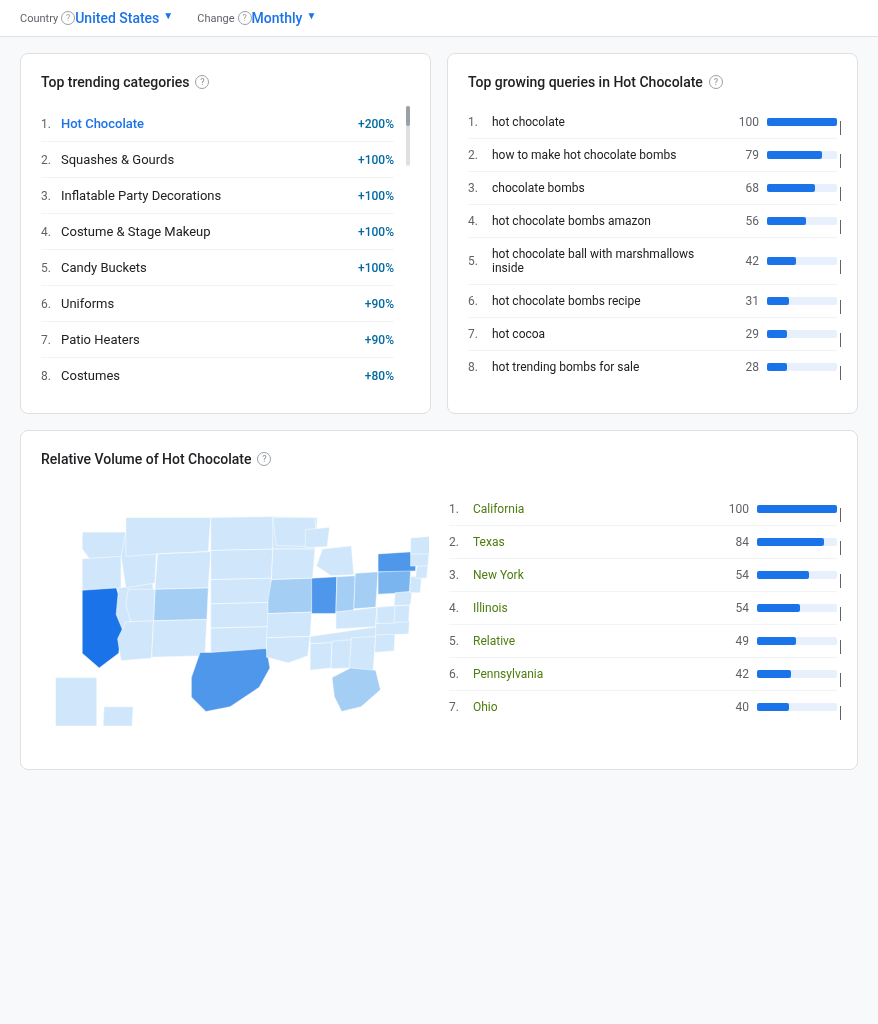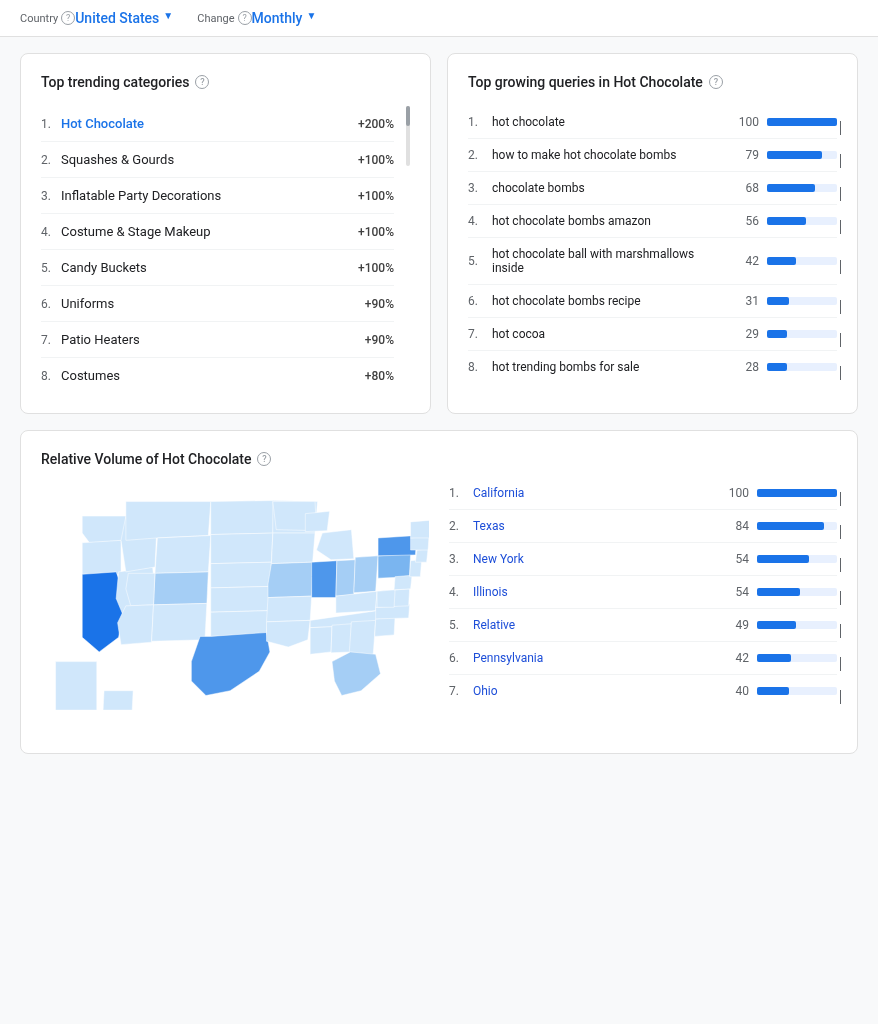--- a/index.html
+++ b/index.html
@@ -99,21 +99,21 @@
       flex: 1;
       font-size: 13px;
       color: #202124;
     }
     .item-name.highlighted {
       color: #1a73e8;
       font-weight: 500;
     }
     .item-change {
       font-size: 12px;
-      color: #404040;
+      color: #0369a1;
       font-weight: 500;
     }
     .scroll-indicator {
       width: 4px;
       height: 60px;
       background: #e0e0e0;
       border-radius: 2px;
       margin-left: 12px;
       position: relative;
     }
@@ -183,20 +183,21 @@
     .bottom-card {
       background: #fff;
       border-radius: 8px;
       border: 1px solid #e0e0e0;
       padding: 20px;
     }
     .bottom-card-title {
       font-size: 14px;
       font-weight: 500;
       color: #202124;
+      margin-bottom: 16px;
       display: flex;
       align-items: center;
       gap: 6px;
     }
     .map-section {
       display: grid;
       grid-template-columns: 1fr 1fr;
       gap: 20px;
       align-items: start;
     }
@@ -219,21 +220,21 @@
     }
     .region-rank {
       color: #5f6368;
       font-size: 12px;
       width: 16px;
       flex-shrink: 0;
     }
     .region-name {
       flex: 1;
       font-size: 12px;
-      color: #1d4ed8;
+      color: #4d7c0f;
     }
     .region-value {
       font-size: 12px;
       color: #5f6368;
       width: 28px;
       text-align: right;
       flex-shrink: 0;
     }
 
     

